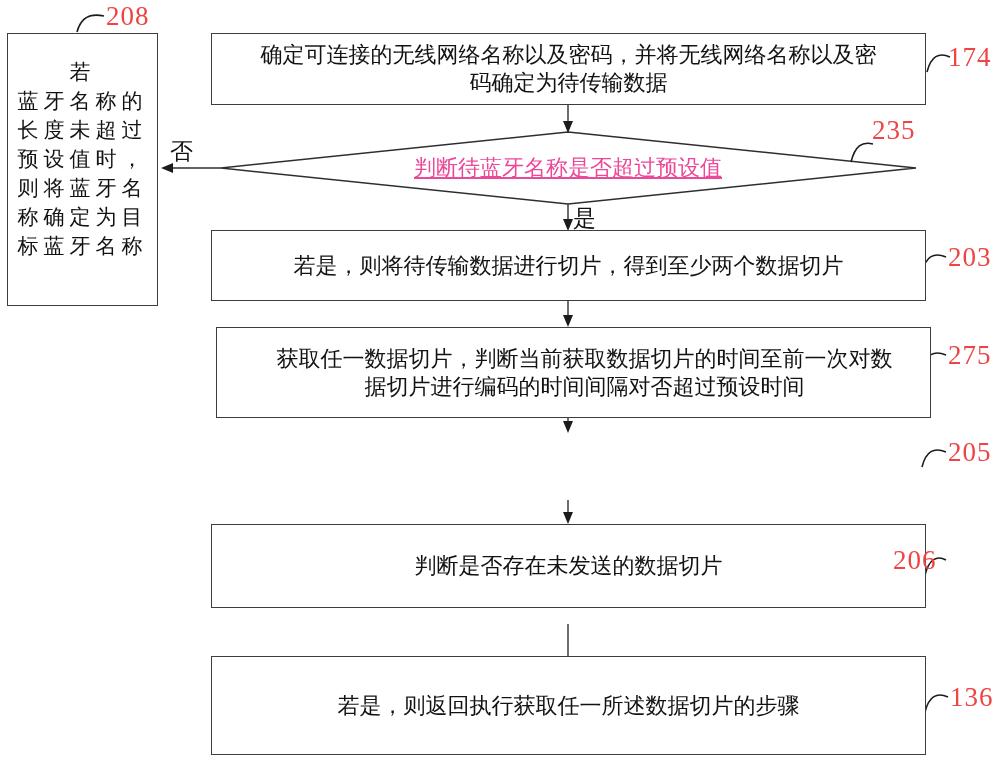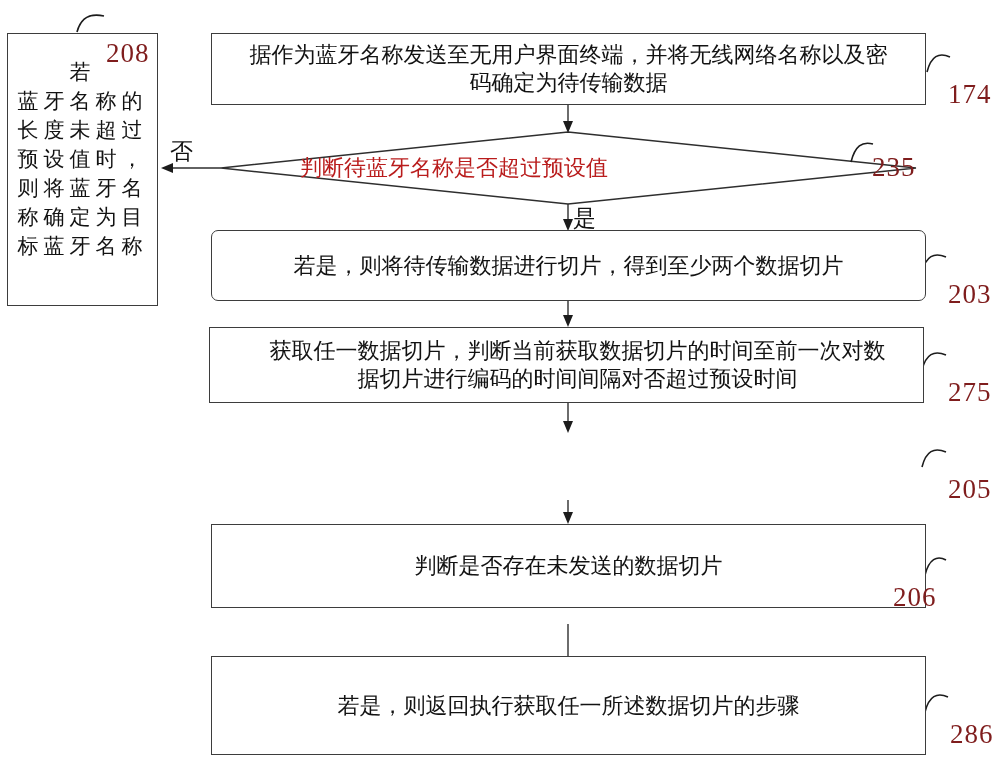--- a/index.html
+++ b/index.html
@@ -12,27 +12,27 @@
   .box {
     position:absolute; box-sizing:border-box;
     border:1.5px solid #3d3d3d; background:#ffffff;
     display:flex; align-items:center; justify-content:center;
     text-align:center; font-size:22px; color:#121212;
   }
   .box .t { white-space:pre-line; line-height:28px; }
   #b208 { align-items:flex-start; }
   #b208 .t { padding-top:24px; font-size:21px; line-height:29px; letter-spacing:5px; }
   .dtext {
-    position:absolute; font-size:22px; color:#b91c1c;
+    position:absolute; text-align:center; font-size:22px; color:#ec4899;
     white-space:nowrap;
+    text-decoration:underline;
   }
   .ref {
-    position:absolute; font-size:27px; color:#7f1d1d; letter-spacing:1px;
+    position:absolute; font-size:27px; color:#ef4444; letter-spacing:1px;
     white-space:nowrap;
-    margin-top:37px;
   }
   .elabel { position:absolute; font-size:23px; color:#121212; }
 </style>
 </head>
 <body>
 
 <div id="fig">
 
   <svg id="lines" viewBox="0 0 1000 759" xmlns="http://www.w3.org/2000/svg">
     <defs>
@@ -55,29 +55,29 @@
     <path d="M 851,162 C 855,146 862,141 873,144" fill="none" stroke="#1c1c1c" stroke-width="1.6"></path>
     <path d="M 922,272 C 926,256 934,252 946,257" fill="none" stroke="#1c1c1c" stroke-width="1.6"></path>
     <path d="M 922,370 C 926,354 934,350 946,355" fill="none" stroke="#1c1c1c" stroke-width="1.6"></path>
     <path d="M 922,467 C 926,451 934,447 946,452" fill="none" stroke="#1c1c1c" stroke-width="1.6"></path>
     <path d="M 925,575 C 929,559 937,555 946,560" fill="none" stroke="#1c1c1c" stroke-width="1.6"></path>
     <path d="M 925,712 C 929,696 937,692 948,697" fill="none" stroke="#1c1c1c" stroke-width="1.6"></path>
     <path d="M 77,32 C 81,17 90,13 104,16" fill="none" stroke="#1c1c1c" stroke-width="1.6"></path>
   </svg>
 
   <div class="box" id="b201" style="left:211px; top:33px; width:715px; height:72px;">
-    <div class="t">据作为蓝牙名称发送至无用户界面终端，并将无线网络名称以及密
+    <div class="t">确定可连接的无线网络名称以及密码，并将无线网络名称以及密
 码确定为待传输数据</div>
   </div>
 
-  <div class="box" id="b203" style="left:211px; top:230px; width:715px; height:71px;border-radius:7px;">
+  <div class="box" id="b203" style="left:211px; top:230px; width:715px; height:71px;">
     <div class="t">若是，则将待传输数据进行切片，得到至少两个数据切片</div>
   </div>
 
-  <div class="box" id="b204" style="left:209px; top:327px; width:715px; height:76px;padding-left:22px;">
+  <div class="box" id="b204" style="left:216px; top:327px; width:715px; height:91px;padding-left:22px;">
     <div class="t">获取任一数据切片，判断当前获取数据切片的时间至前一次对数
 据切片进行编码的时间间隔对否超过预设时间</div>
   </div>
 
 
   <div class="box" id="b206" style="left:211px; top:524px; width:715px; height:84px;">
     <div class="t">判断是否存在未发送的数据切片</div>
   </div>
 
   <div class="box" id="b207" style="left:211px; top:656px; width:715px; height:99px;">
@@ -98,16 +98,16 @@
 
   <div class="elabel" style="left:573px; top:203px;">是</div>
   <div class="elabel" style="left:170px; top:136px;">否</div>
 
   <div class="ref" style="left:948px; top:42px;">174</div>
   <div class="ref" style="left:872px; top:115px;">235</div>
   <div class="ref" style="left:948px; top:242px;">203</div>
   <div class="ref" style="left:948px; top:340px;">275</div>
   <div class="ref" style="left:948px; top:437px;">205</div>
   <div class="ref" style="left:893px; top:545px;">206</div>
-  <div class="ref" style="left:950px; top:682px;">286</div>
+  <div class="ref" style="left:950px; top:682px;">136</div>
   <div class="ref" style="left:106px; top:1px;">208</div>
 
 </div>
 
 </body></html>

